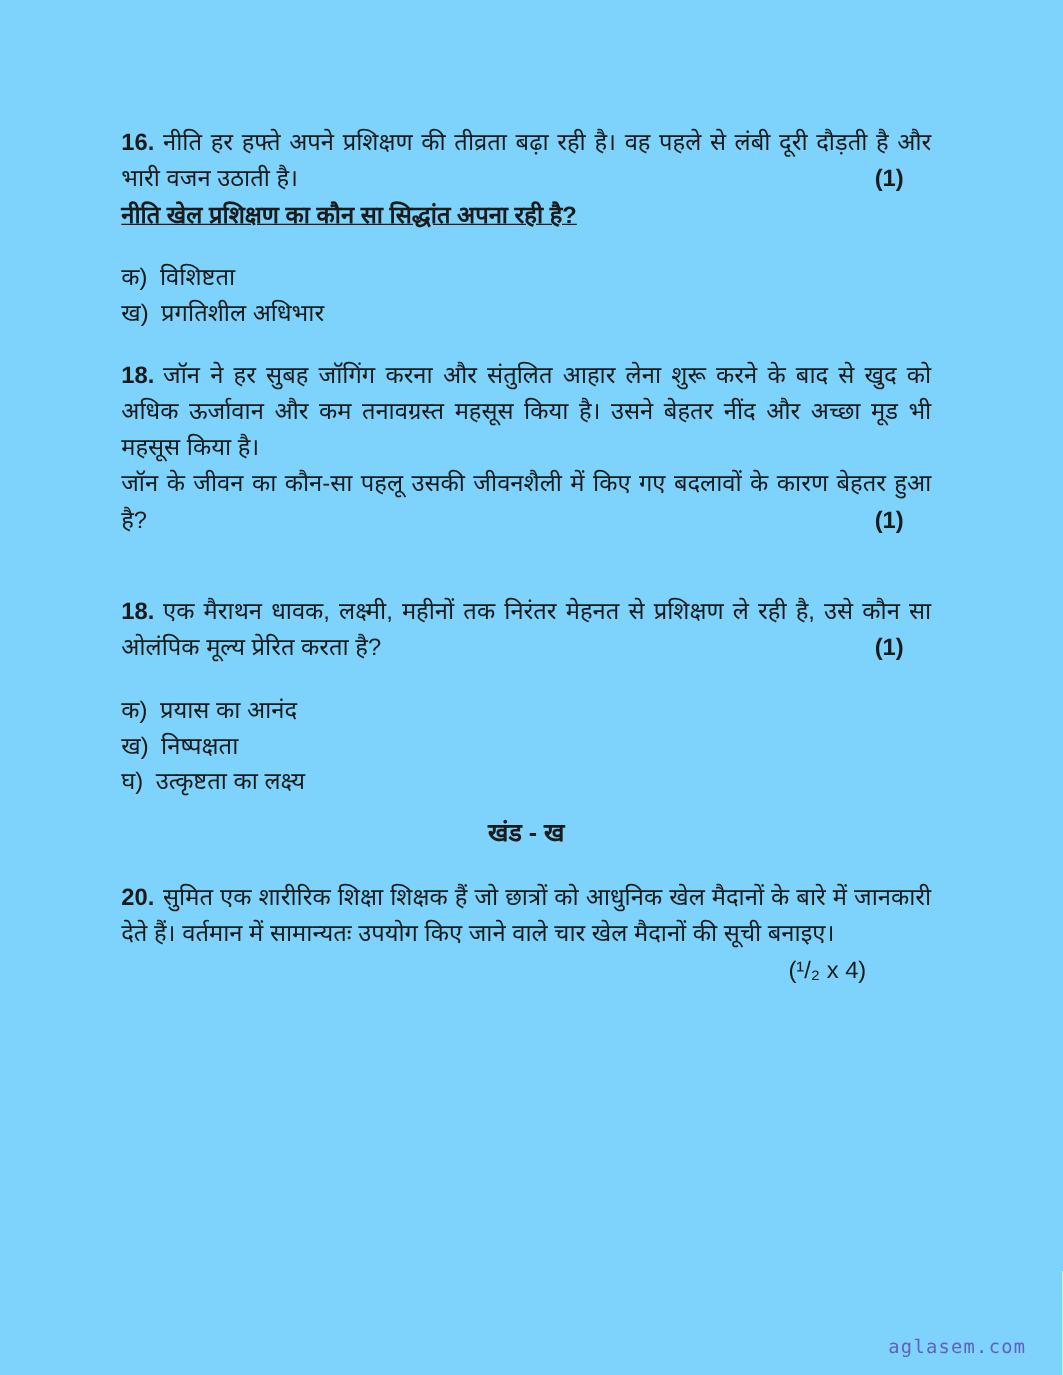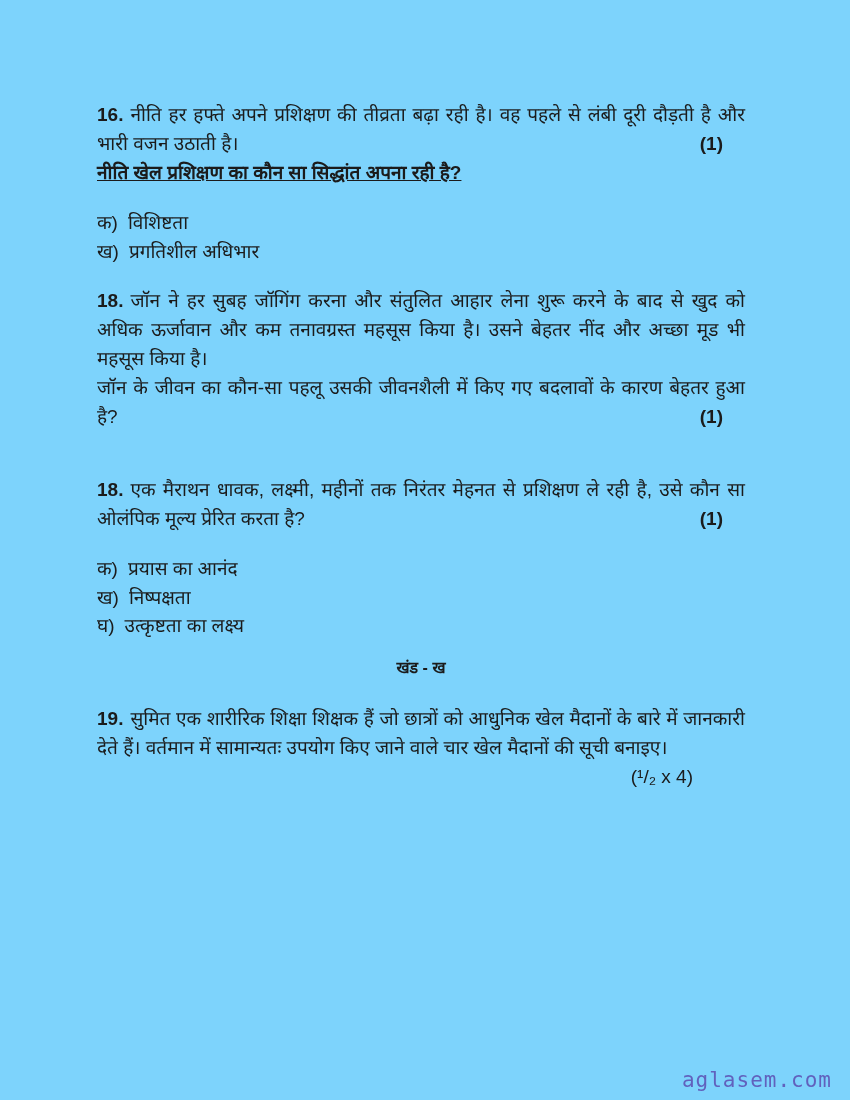--- a/index.html
+++ b/index.html
@@ -43,37 +43,37 @@
     text-align: left;
   }
   .opt-label { margin-right: 10px; }
   .question { margin-bottom: 0; }
   .q16 { margin-bottom: 20px; }
   .q17 { margin-bottom: 15px; }
   .q18 { margin-bottom: 12px; margin-top: 44px; }
   .section-header {
     text-align: center;
     font-weight: bold;
-    font-size: 16px;
+    font-size: 20px;
     line-height: 29px;
     margin: 12px 0 22px 0;
   }
   .marks-line {
     text-align: right;
     font-weight: normal;
     font-size: 19px;
     line-height: 30px;
     padding-right: 52px;
   }
   .watermark {
     position: absolute;
     top: 1068px;
-    right: 18px;
+    right: 29px;
     font-family: "DejaVu Sans Mono", "Liberation Mono", monospace;
-    font-size: 21px;
+    font-size: 15px;
     letter-spacing: 1px;
     color: #6161bd;
   }
 </style>
 </head>
 <body>
 
 <div class="page">
   <div class="content">
 
@@ -115,21 +115,21 @@
         <p class="option">
           <span class="opt-label">घ)</span><span>उत्कृष्टता का लक्ष्य</span>
         </p>
       </div>
     </section>
 
     <h2 class="section-header">खंड - ख</h2>
 
     <section class="question q19">
       <p class="q-para">
-        <span class="q-num">19.</span><span class="q-body">सुमित एक शारीरिक शिक्षा शिक्षक हैं जो छात्रों को आधुनिक खेल मैदानों के बारे में जानकारी देते हैं। वर्तमान में सामान्यतः उपयोग किए जाने वाले चार खेल मैदानों की सूची बनाइए।</span>
+        <span class="q-num">20.</span><span class="q-body">सुमित एक शारीरिक शिक्षा शिक्षक हैं जो छात्रों को आधुनिक खेल मैदानों के बारे में जानकारी देते हैं। वर्तमान में सामान्यतः उपयोग किए जाने वाले चार खेल मैदानों की सूची बनाइए।</span>
       </p>
       <p class="marks-line">(¹/₂ x 4)</p>
     </section>
 
 
   </div>
 
   <div class="watermark">aglasem.com</div>
 </div>
 

